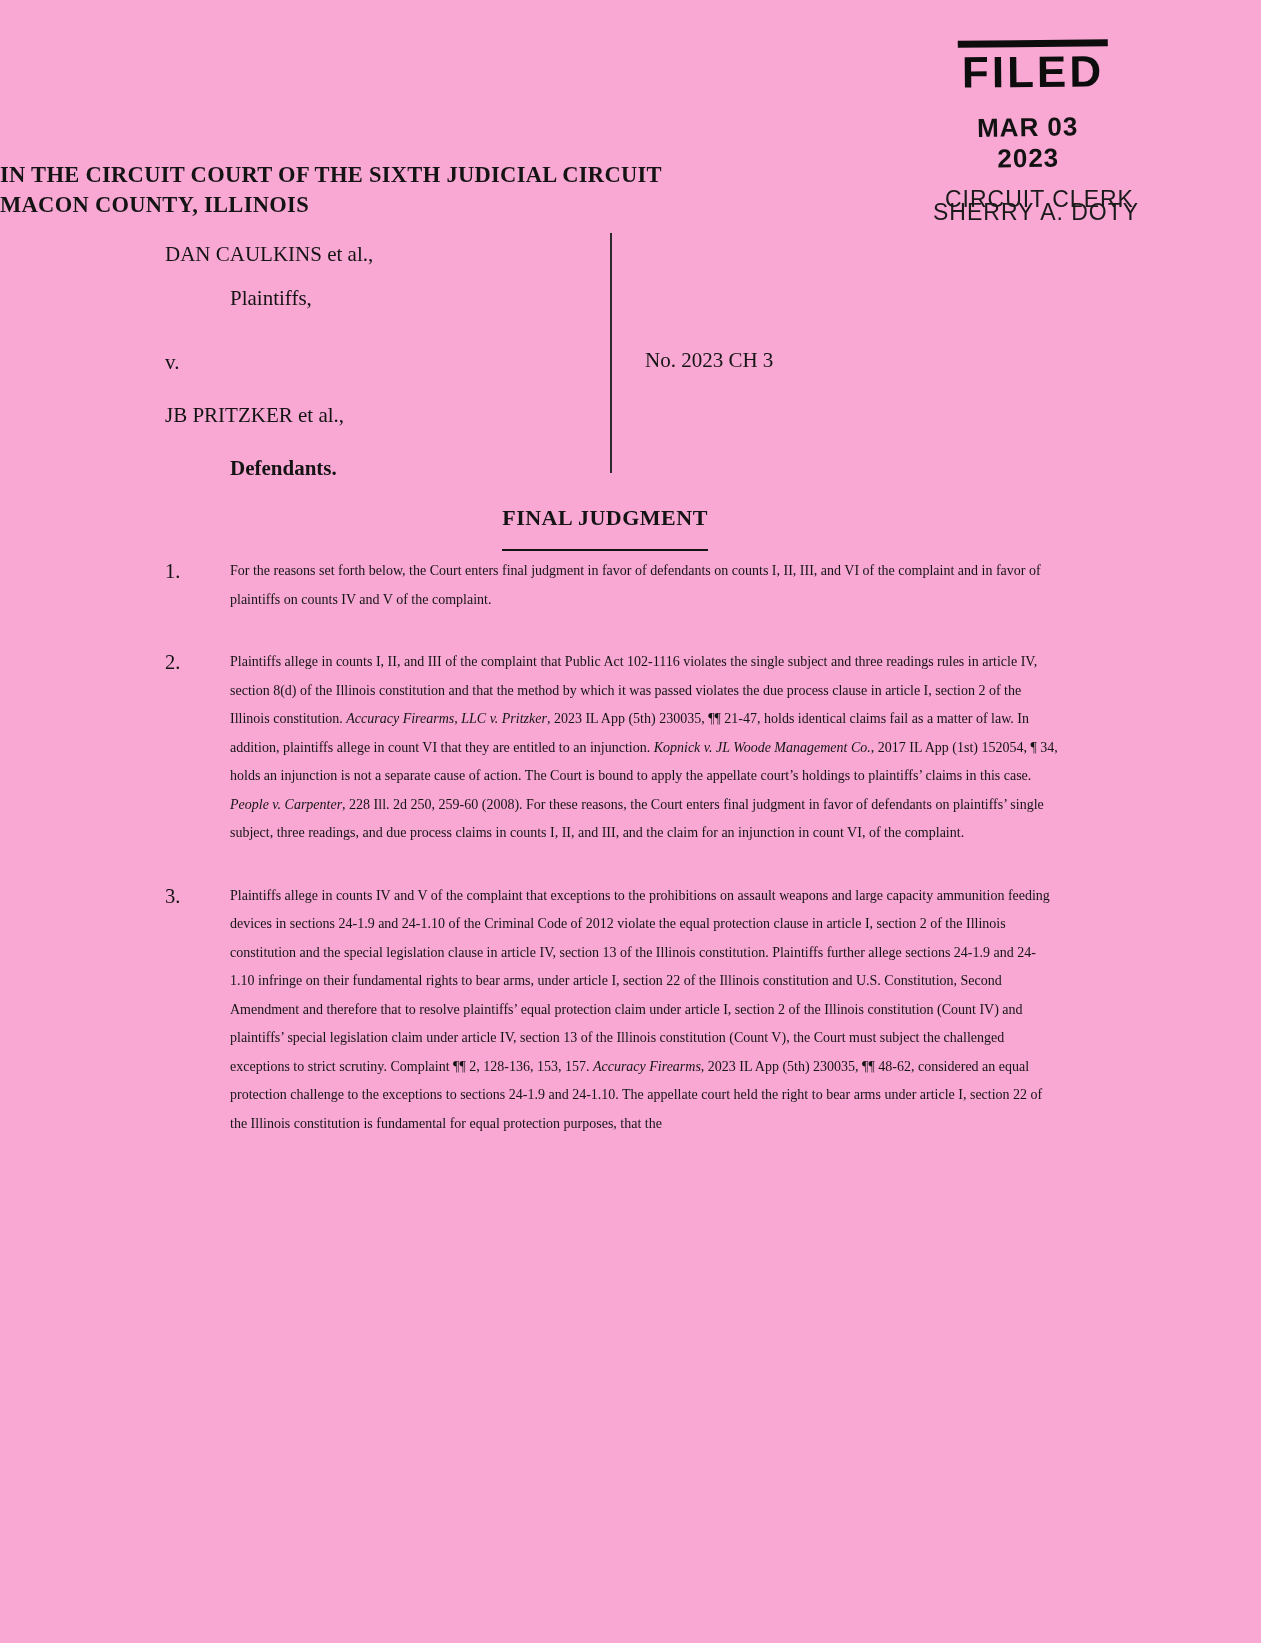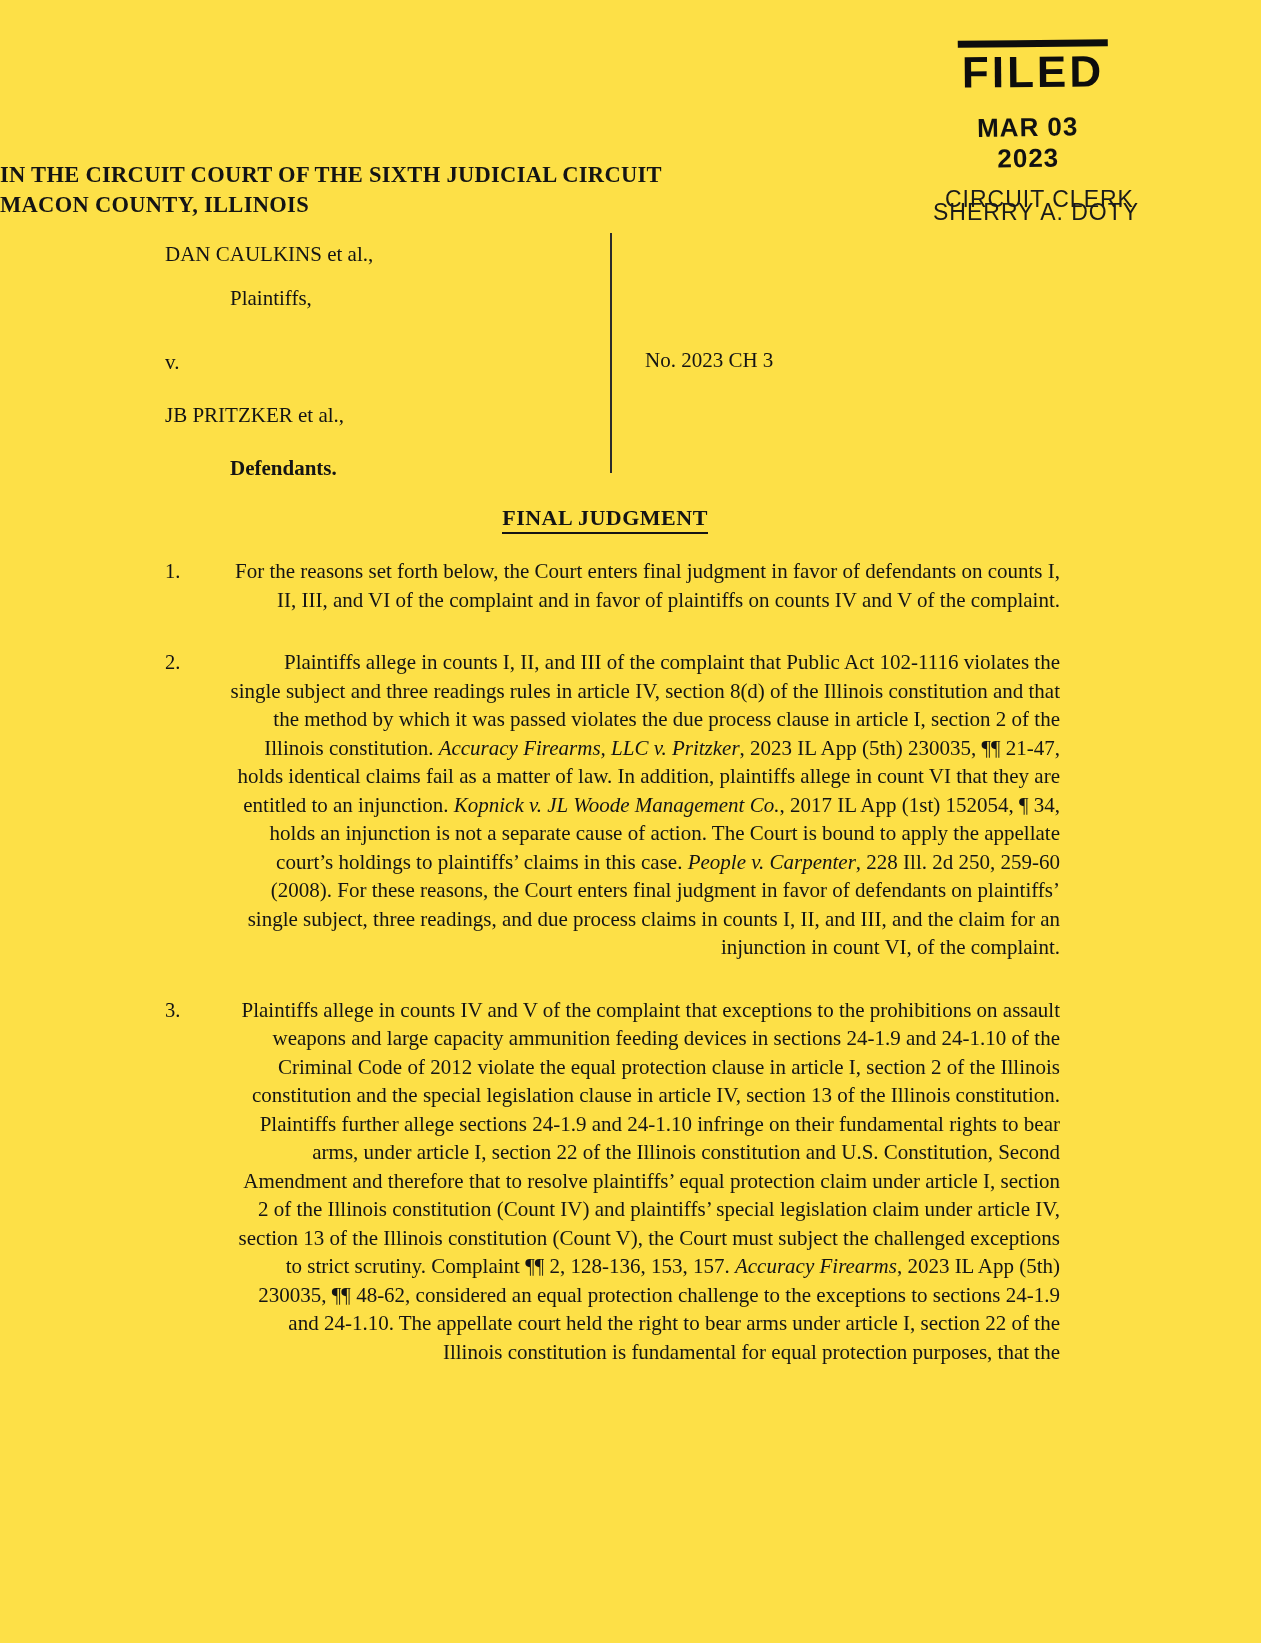--- a/index.html
+++ b/index.html
@@ -1,21 +1,21 @@
 <!DOCTYPE html>
 <html><head>
 <meta charset="utf-8">
 <style>
   html,body{margin:0;padding:0;background:#e8e8e6;}
   .page{
     position:relative;
     width:1261px;
     height:1643px;
     margin:0 auto;
-    background:#fde047;
+    background:#f9a8d4;
     color:#141414;
     font-family:"Liberation Serif", serif;
     overflow:hidden;
     box-shadow:0 0 8px rgba(0,0,0,.25);
   }
   
   .stamp-filed{
     position:absolute; top:40px; left:958px; width:150px;
     font-family:"Liberation Sans", sans-serif;
     font-weight:bold; font-size:44px; letter-spacing:3px;
@@ -56,27 +56,27 @@
     position:absolute; top:233px; left:610px; width:2px; height:240px;
     background:#2b2b2b;
   }
   .case-number{position:absolute; top:348px; left:645px; font-size:21px;text-align:right;}
   
   .doc-title{
     position:absolute; top:505px; left:0; width:1210px; text-align:center;
   }
   .doc-title span{
     display:inline-block; font-weight:bold; font-size:22px;
-    letter-spacing:.5px; border-bottom:2px solid #141414; padding-bottom:1px;
+    letter-spacing:.5px; border-bottom:2px solid #141414; padding-bottom:18px;
   }
   
   .paragraphs{position:absolute; top:557px; left:165px; width:900px;}
   .para{display:flex; margin-bottom:34px;}
   .para-num{width:65px; flex:0 0 65px; font-size:20.5px; line-height:28.5px;}
-  .para-body{width:830px; font-size:21px; line-height:28.5px; text-align:right;}
+  .para-body{width:830px; font-size:14px; line-height:28.5px; text-align:left;}
   .italic{font-style:italic;}
   
   .page-footer{
     position:absolute; top:1406px; left:0; width:1210px;
     text-align:center; font-size:20.5px;
   }
 </style>
 </head>
 <body>
 

